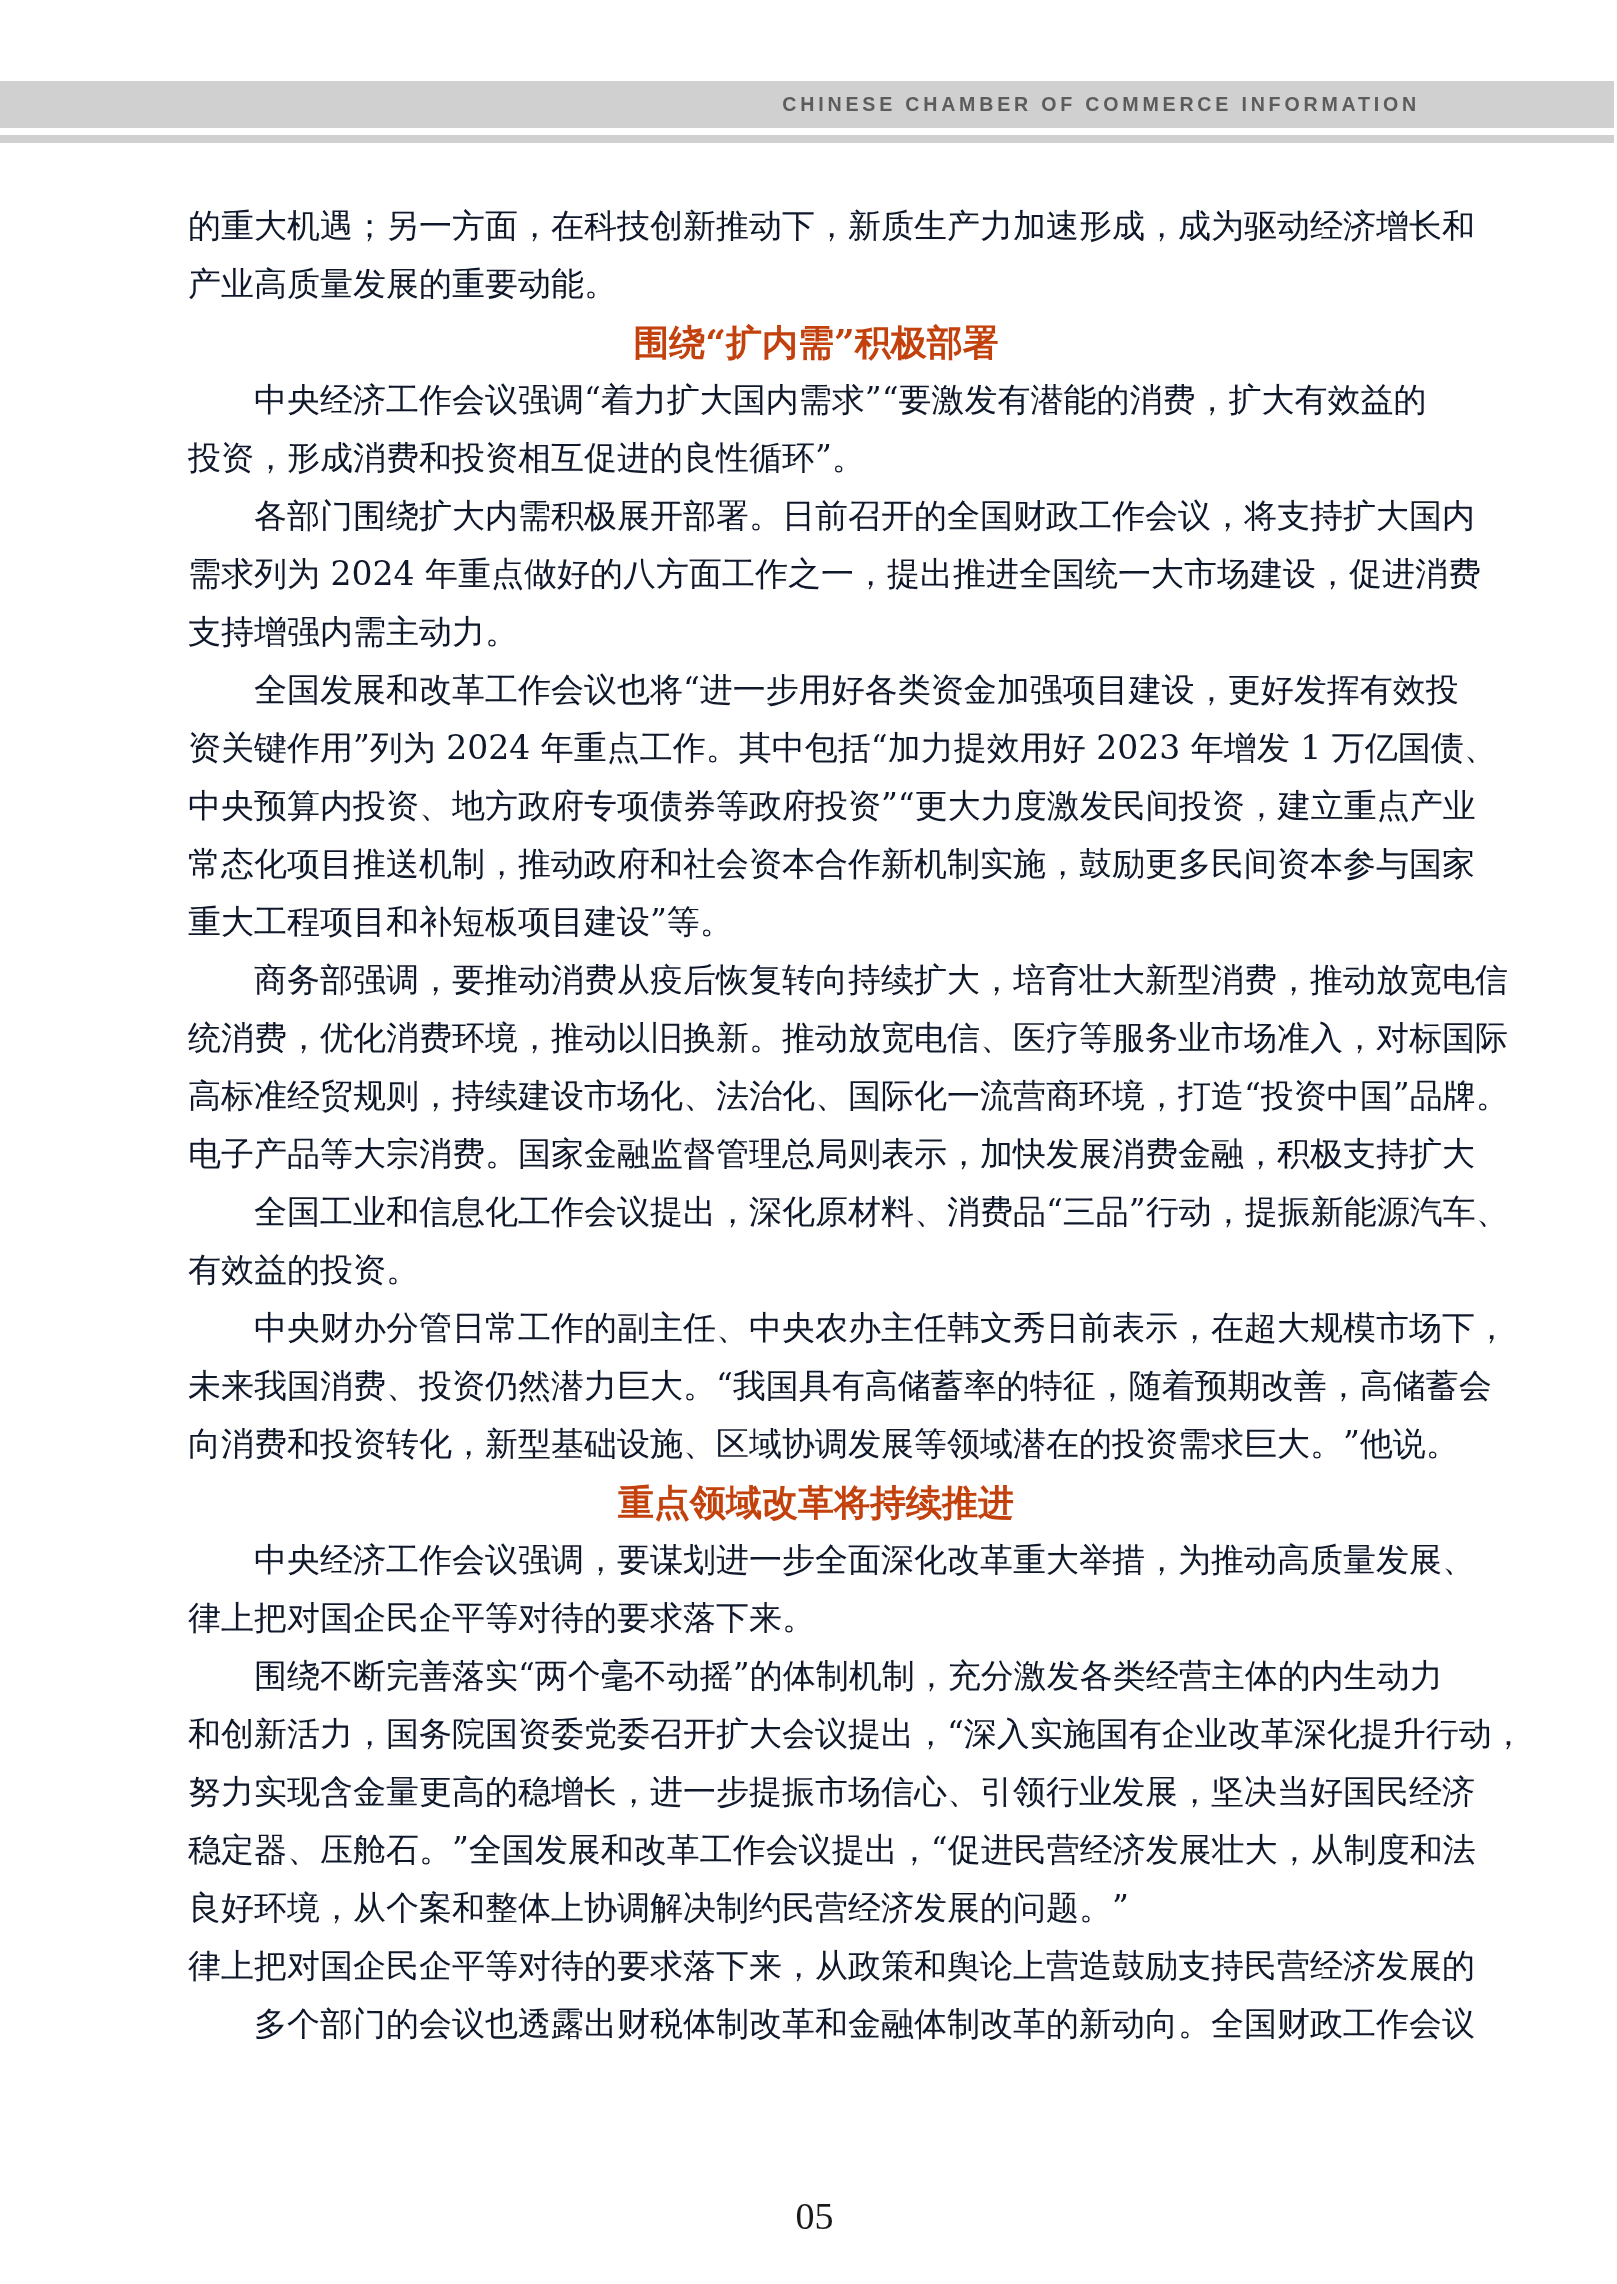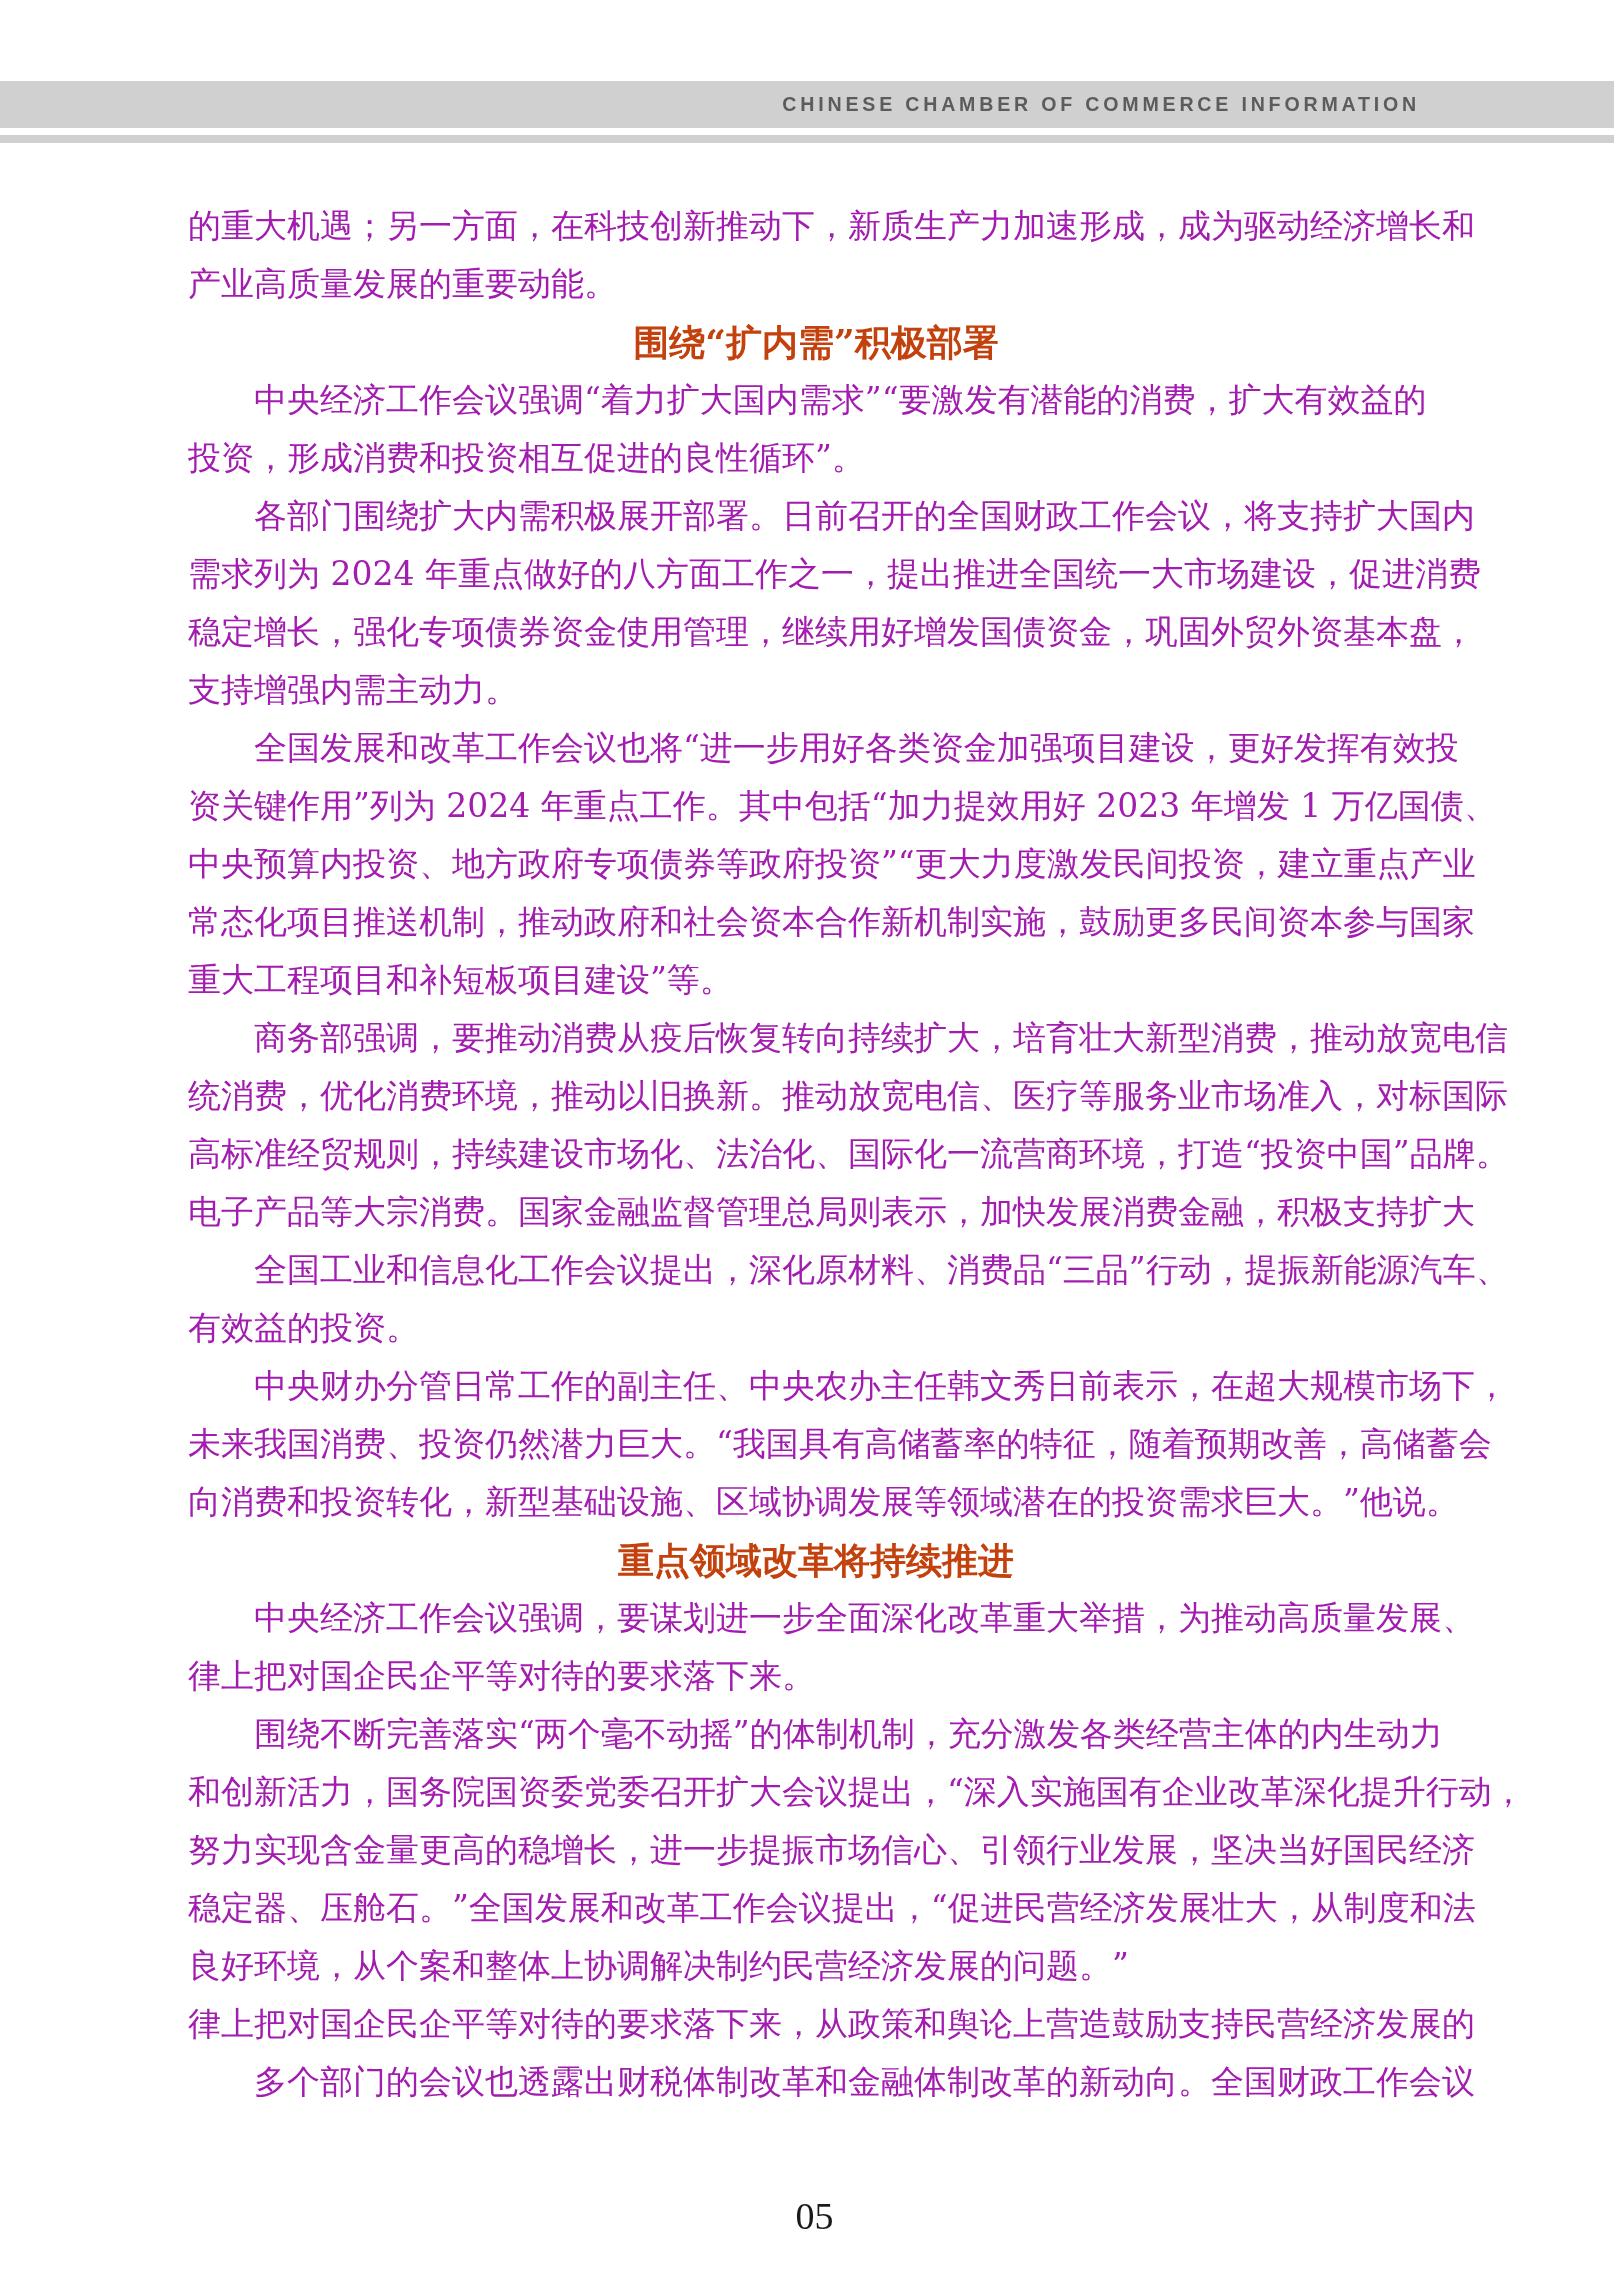--- a/index.html
+++ b/index.html
@@ -36,21 +36,21 @@
   }
   .text-block {
     position: absolute;
     left: 188px; top: 197px;
     width: 1256px;
   }
   .line {
     height: 58px;
     line-height: 58px;
     font-size: 33px;
-    color: #a21caf;
+    color: #0f172a;
     white-space: nowrap;
     overflow: visible;
   }
   .indent { padding-left: 66px; }
   .heading {
     font-size: 36px;
     font-weight: bold;
     text-align: center;
     color: #c2410c;
     white-space: nowrap;
@@ -76,21 +76,20 @@
   <div class="header-title">CHINESE CHAMBER OF COMMERCE INFORMATION</div>
 
   <div class="text-block">
     <div class="line">的重大机遇；另一方面，在科技创新推动下，新质生产力加速形成，成为驱动经济增长和</div>
     <div class="line">产业高质量发展的重要动能。</div>
     <div class="line heading">围绕“扩内需”积极部署</div>
     <div class="line indent">中央经济工作会议强调“着力扩大国内需求”“要激发有潜能的消费，扩大有效益的</div>
     <div class="line">投资，形成消费和投资相互促进的良性循环”。</div>
     <div class="line indent">各部门围绕扩大内需积极展开部署。日前召开的全国财政工作会议，将支持扩大国内</div>
     <div class="line">需求列为 2024 年重点做好的八方面工作之一，提出推进全国统一大市场建设，促进消费</div>
-    <div class="line">稳定增长，强化专项债券资金使用管理，继续用好增发国债资金，巩固外贸外资基本盘，</div>
     <div class="line">支持增强内需主动力。</div>
     <div class="line indent">全国发展和改革工作会议也将“进一步用好各类资金加强项目建设，更好发挥有效投</div>
     <div class="line">资关键作用”列为 2024 年重点工作。其中包括“加力提效用好 2023 年增发 1 万亿国债、</div>
     <div class="line">中央预算内投资、地方政府专项债券等政府投资”“更大力度激发民间投资，建立重点产业</div>
     <div class="line">常态化项目推送机制，推动政府和社会资本合作新机制实施，鼓励更多民间资本参与国家</div>
     <div class="line">重大工程项目和补短板项目建设”等。</div>
     <div class="line indent">商务部强调，要推动消费从疫后恢复转向持续扩大，培育壮大新型消费，推动放宽电信</div>
     <div class="line">统消费，优化消费环境，推动以旧换新。推动放宽电信、医疗等服务业市场准入，对标国际</div>
     <div class="line">高标准经贸规则，持续建设市场化、法治化、国际化一流营商环境，打造“投资中国”品牌。</div>
     <div class="line">电子产品等大宗消费。国家金融监督管理总局则表示，加快发展消费金融，积极支持扩大</div>

